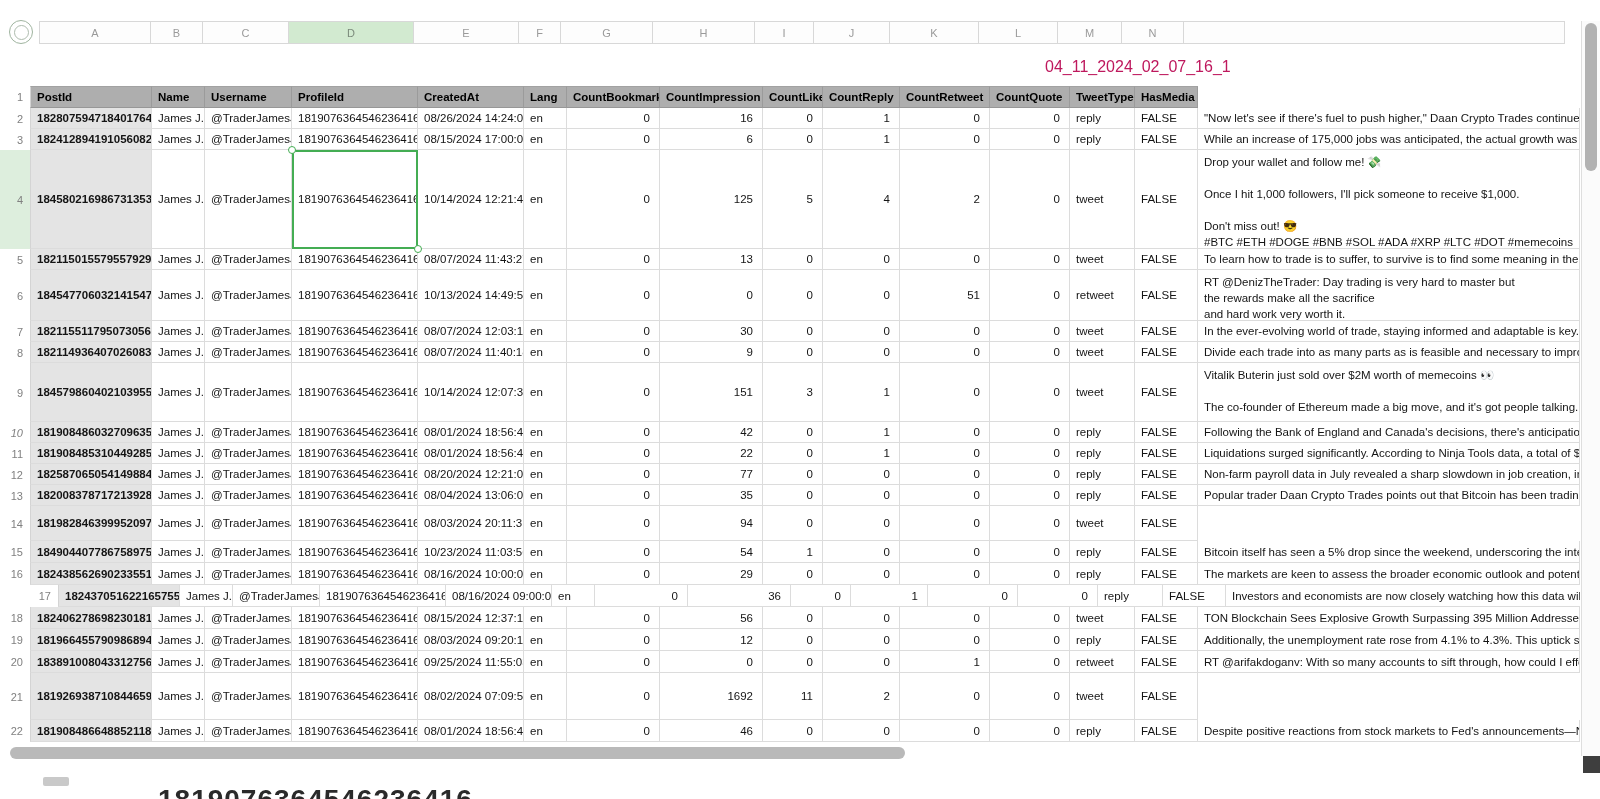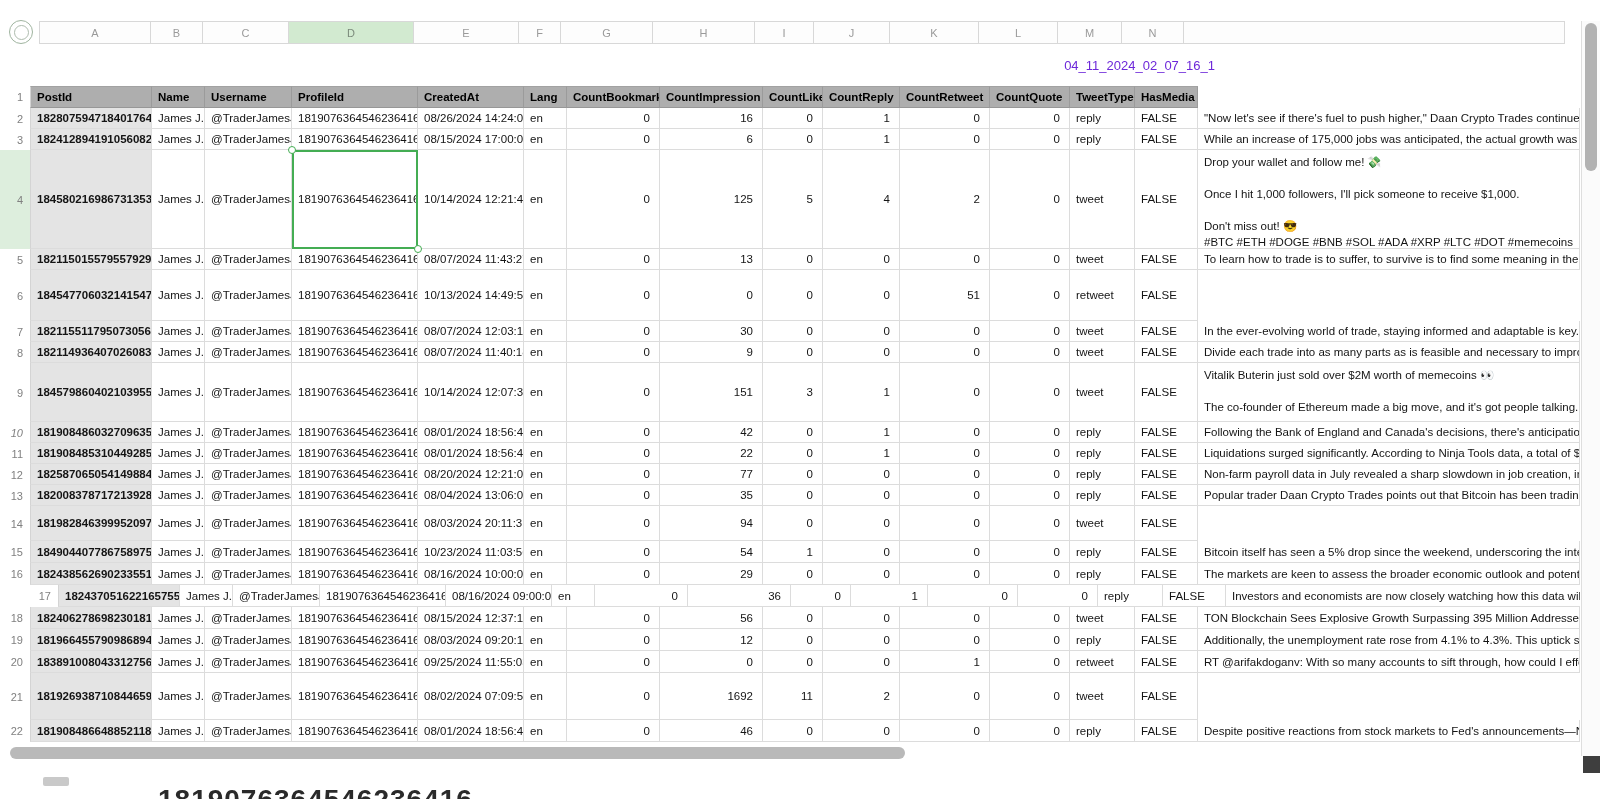--- a/index.html
+++ b/index.html
@@ -27,21 +27,21 @@
     border:1px solid #d8d8d8; margin-left:-1px;
     background:#fdfdfd; color:#9a9a9a; font-size:11px;
     display:flex; align-items:center; justify-content:center;
   }
   .letter-cell.selected { background:#d2ead0; color:#7b8a7b; }
   .letter-cell.filler { background:#fdfdfd; }
 
   
   .sheet-title {
     position:absolute; left:1045px; top:58px; width:170px;
-    font-size:13px; color:#6d28d9; text-align:right; white-space:nowrap;
+    font-size:16px; color:#be185d; text-align:left; white-space:nowrap;
   }
 
   
   .grid {
     position:absolute; left:0; top:86px; width:1580px; height:661px;
     overflow:hidden;
   }
   .row { display:flex; }
   .gutter {
     box-sizing:border-box; width:30px; flex:0 0 30px;
@@ -246,20 +246,25 @@
         <div class="cell" style="width: 106px;">10/13/2024 14:49:53</div>
         <div class="cell" style="width: 43px;">en</div>
         <div class="cell right" style="width: 93px;">0</div>
         <div class="cell right" style="width: 103px;">0</div>
         <div class="cell right" style="width: 60px;">0</div>
         <div class="cell right" style="width: 77px;">0</div>
         <div class="cell right" style="width: 90px;">51</div>
         <div class="cell right" style="width: 80px;">0</div>
         <div class="cell" style="width: 65px;">retweet</div>
         <div class="cell" style="width: 63px;">FALSE</div>
+        <div class="cell multi" style="width: 382px;">
+          <div class="line">RT @DenizTheTrader: Day trading is very hard to master but</div>
+          <div class="line">the rewards make all the sacrifice</div>
+          <div class="line">and hard work very worth it.</div>
+        </div>
       </div>
       <div class="row" style="height: 21px;">
         <div class="gutter" style="height: 21px;">7</div>
         <div class="cell first colA" style="width: 122px;">1821155117950730564</div>
         <div class="cell" style="width: 53px;">James J.</div>
         <div class="cell" style="width: 87px;">@TraderJamesJ</div>
         <div class="cell" style="width: 126px;">1819076364546236416</div>
         <div class="cell" style="width: 106px;">08/07/2024 12:03:10</div>
         <div class="cell" style="width: 43px;">en</div>
         <div class="cell right" style="width: 93px;">0</div>

